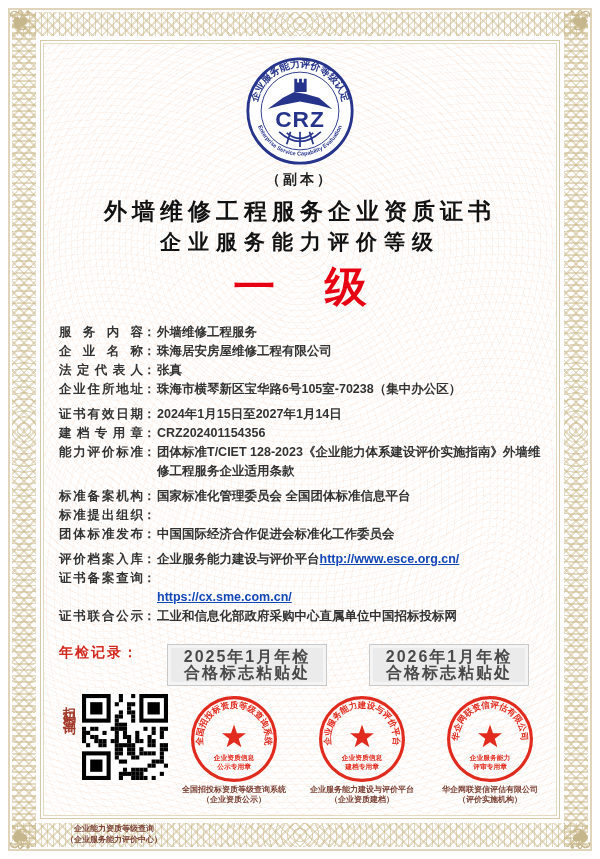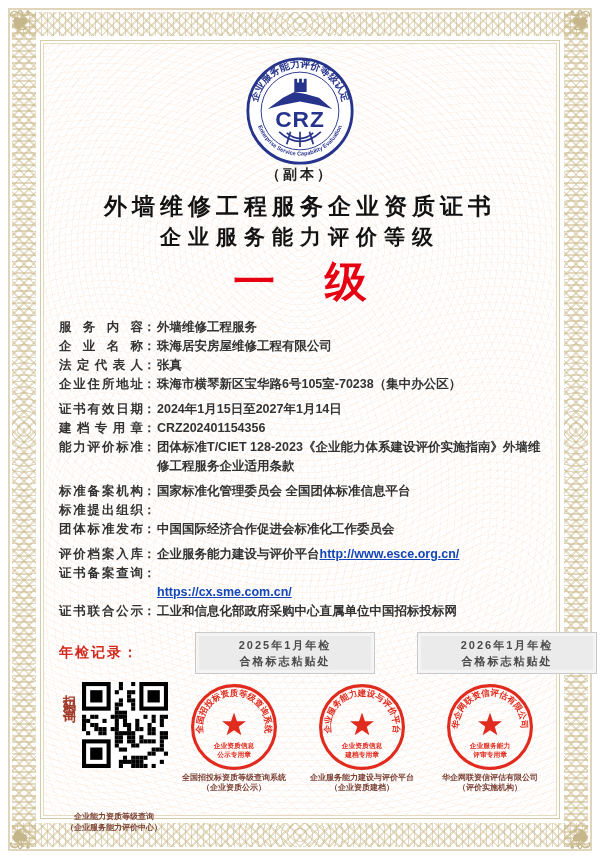--- a/index.html
+++ b/index.html
@@ -25,38 +25,38 @@
   .c-br{bottom:6px;right:8px;transform:scale(-1,-1);}
 
   
   .content{position:absolute;inset:44px;display:flex;flex-direction:column;align-items:center;
     background:
       repeating-radial-gradient(circle at 50% 26%, rgba(233,158,108,.10) 0 1px, transparent 1px 6px),
       repeating-radial-gradient(circle at 12% 58%, rgba(233,158,108,.08) 0 1px, transparent 1px 7px),
       repeating-radial-gradient(circle at 88% 72%, rgba(233,158,108,.08) 0 1px, transparent 1px 8px);}
 
   .emblem{margin-top:12px;width:110px;height:110px;}
-  .copy-label{font-size:14px;color:#222;letter-spacing:3px;font-weight:600;}
+  .copy-label{margin-top:5px;font-size:14px;color:#222;letter-spacing:3px;font-weight:600;}
   .title1{margin-top:7px;font-size:23px;font-weight:800;letter-spacing:5px;color:#121212;white-space:nowrap;}
   .title2{margin-top:1px;font-size:21px;font-weight:800;letter-spacing:7px;color:#121212;white-space:nowrap;}
   .level{margin-top:3px;font-size:42px;font-weight:900;color:#e60012;letter-spacing:.45em;text-indent:.45em;}
 
   .fields{margin-top:8px;width:100%;box-sizing:border-box;padding:0 10px 0 15px;}
   .fgroup{margin-bottom:6px;}
   .frow{display:flex;font-size:12.5px;line-height:19px;font-weight:700;color:#333;}
   .flabel{display:inline-block;width:84px;flex:0 0 84px;text-align:justify;text-align-last:justify;}
   .fcolon{flex:0 0 14px;}
   .fval{flex:1;}
   .fval a,.flink-line a{color:#1347b8;font-weight:700;text-decoration:underline;}
   .flink-line{margin-left:98px;font-size:12.5px;line-height:19px;font-weight:700;}
 
-  .annual{margin-top:5px;width:100%;box-sizing:border-box;padding:0 10px 0 15px;display:flex;align-items:center;gap:28px;}
+  .annual{margin-top:12px;width:100%;box-sizing:border-box;padding:0 10px 0 15px;display:flex;align-items:flex-start;}
   .annual-label{font-size:14px;font-weight:800;color:#d2281e;letter-spacing:2px;flex:0 0 108px;}
   .abox{width:150px;margin-right:42px;background:#ebebeb;border:1px solid #c9c9c9;box-shadow:0 0 0 3px #f4f4f4 inset;
-        text-align:center;font-size:11px;font-weight:700;color:#4a4a4a;letter-spacing:2px;line-height:16px;padding:4px 14px;}
+        text-align:center;font-size:16px;font-weight:700;color:#4a4a4a;letter-spacing:2px;line-height:16px;padding:4px 4px;}
 
   .bottom{margin-top:8px;width:100%;box-sizing:border-box;padding:0 2px 0 14px;display:flex;justify-content:space-between;align-items:flex-start;}
   .qr-block{width:132px;display:flex;flex-direction:column;align-items:center;gap:36px;}
   .qr-wrap{display:flex;align-items:flex-start;}
   .qr-side{writing-mode:vertical-rl;font-size:13px;font-weight:800;color:#a23b2b;letter-spacing:5px;margin-right:4px;margin-top:2px;}
   .qr-cap{margin-top:3px;font-size:8px;line-height:11px;color:#7c4236;font-weight:700;text-align:center;white-space:nowrap;}
   .seal-block{width:128px;display:flex;flex-direction:column;align-items:center;}
   .seal-cap{margin-top:1px;font-size:8px;line-height:10px;color:#7c4236;font-weight:700;text-align:center;white-space:nowrap;}
 </style>
 </head>

